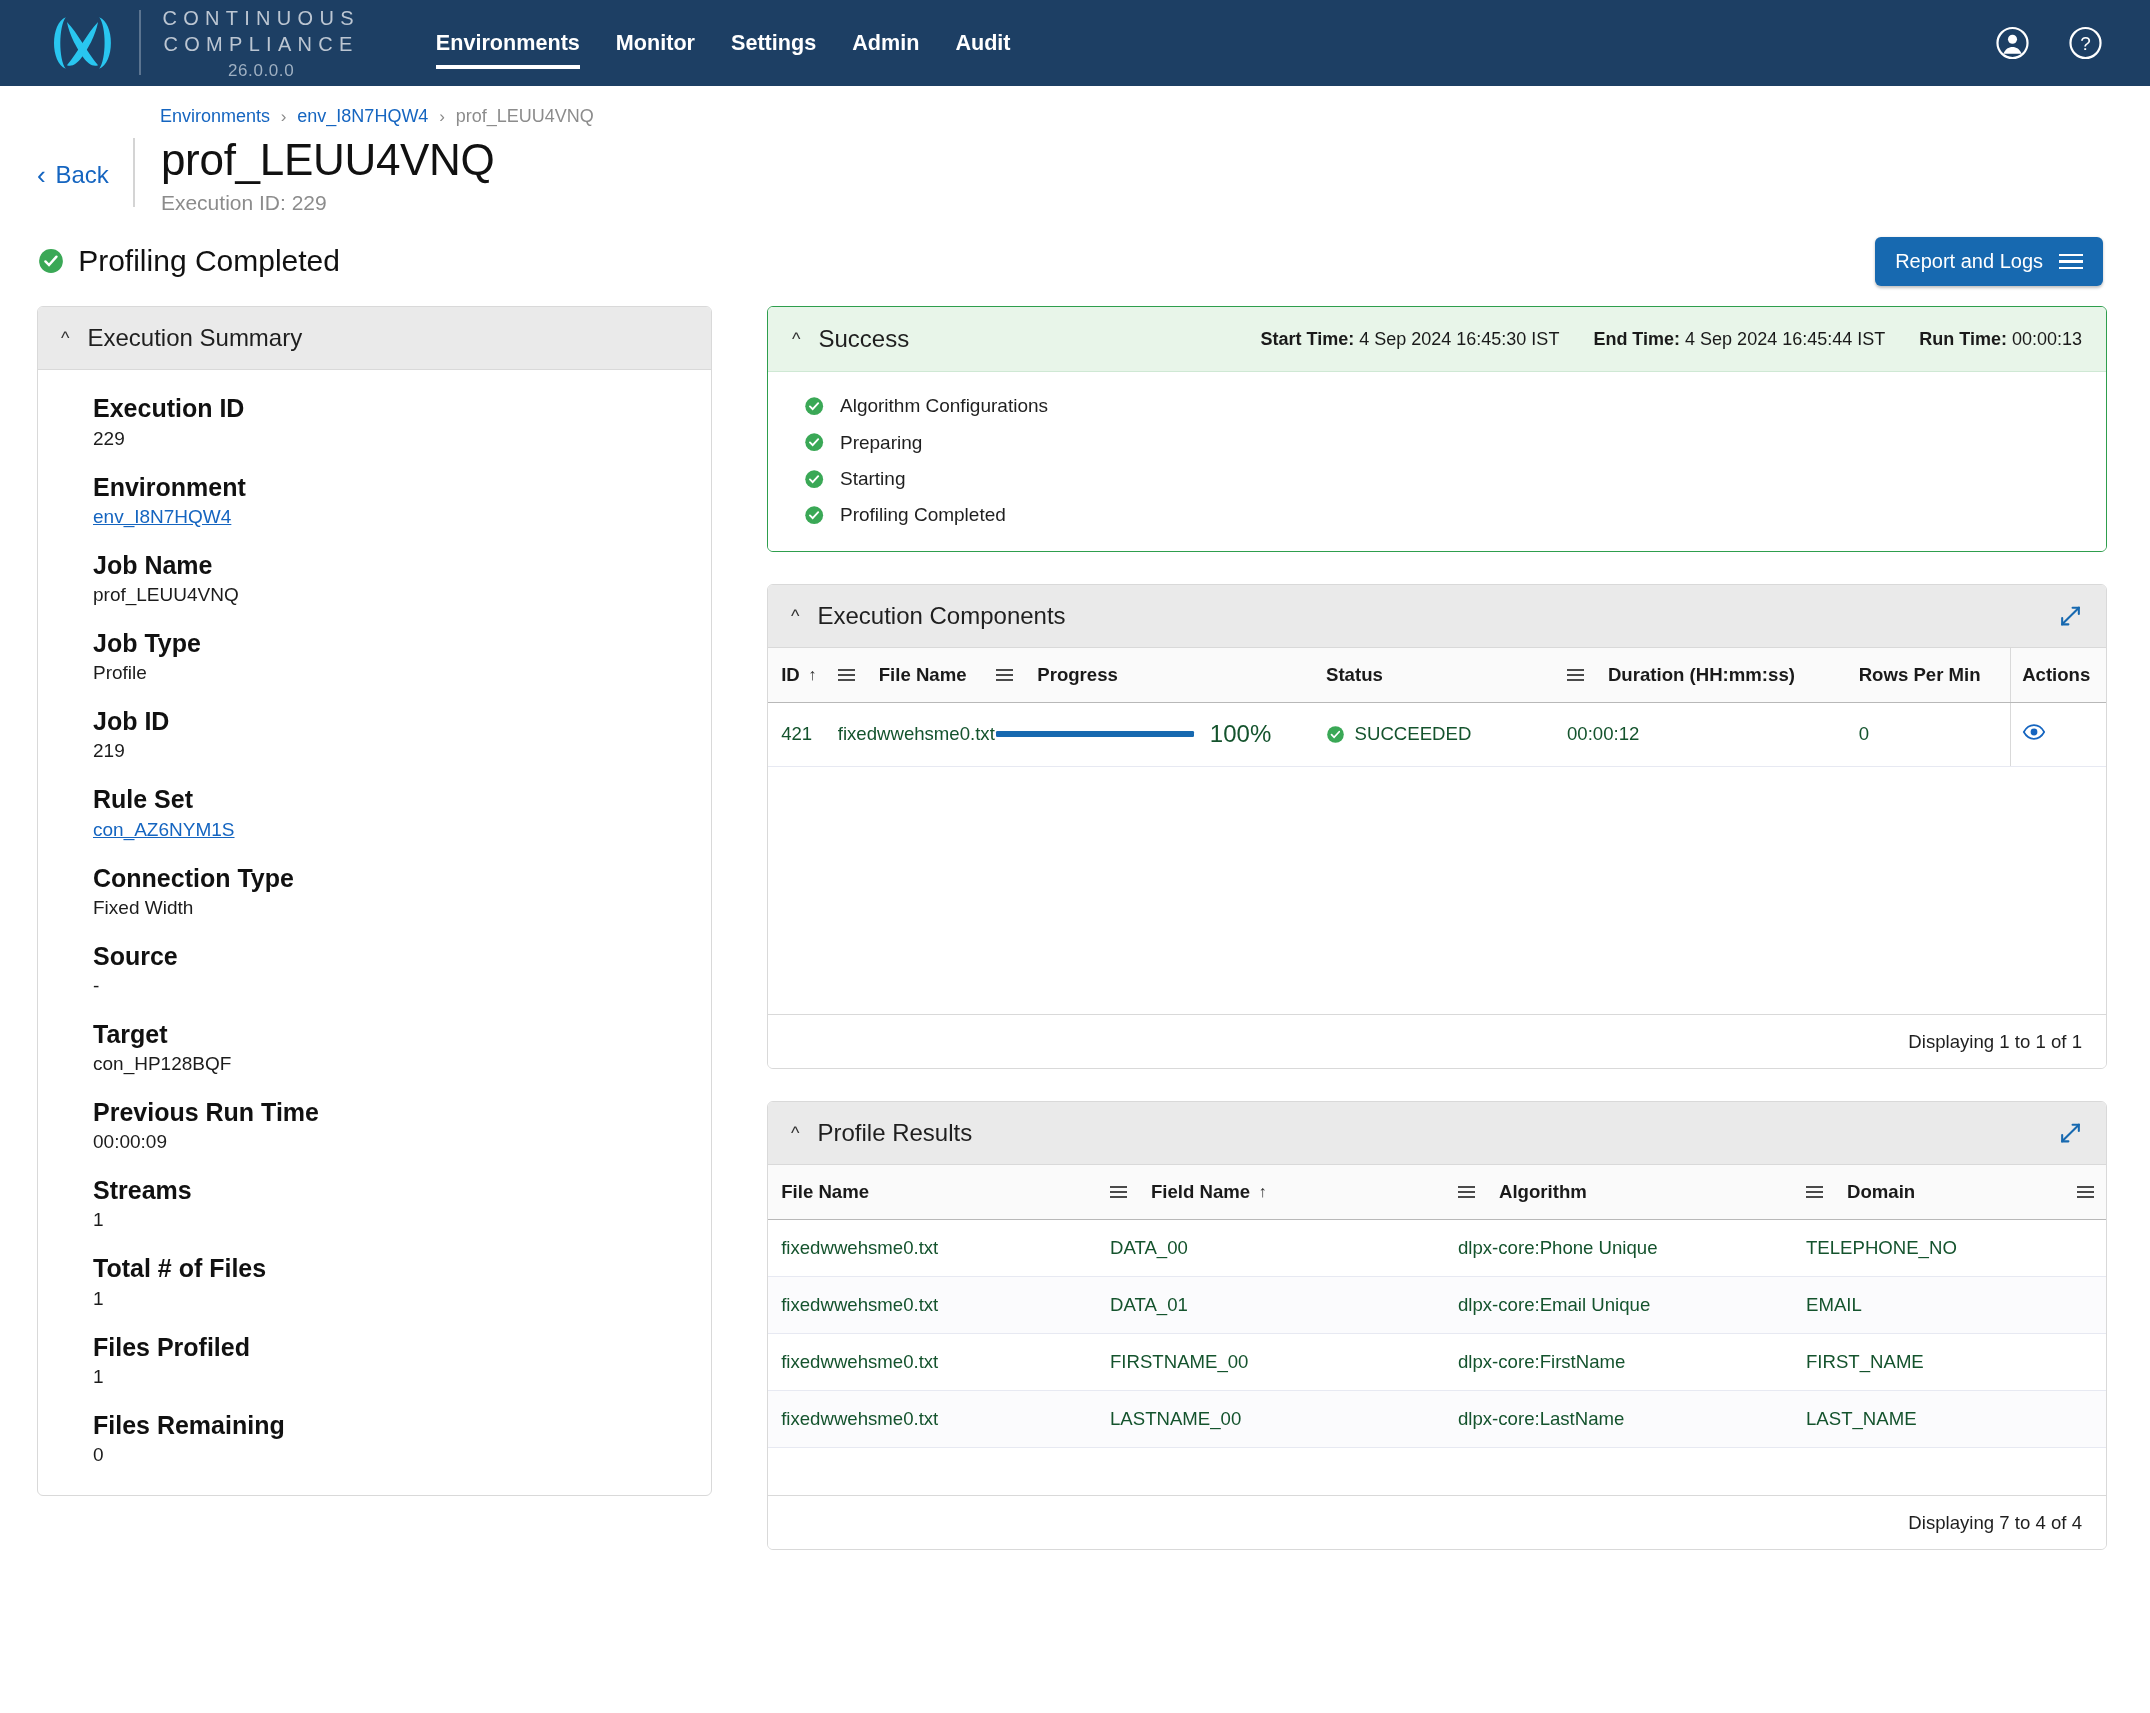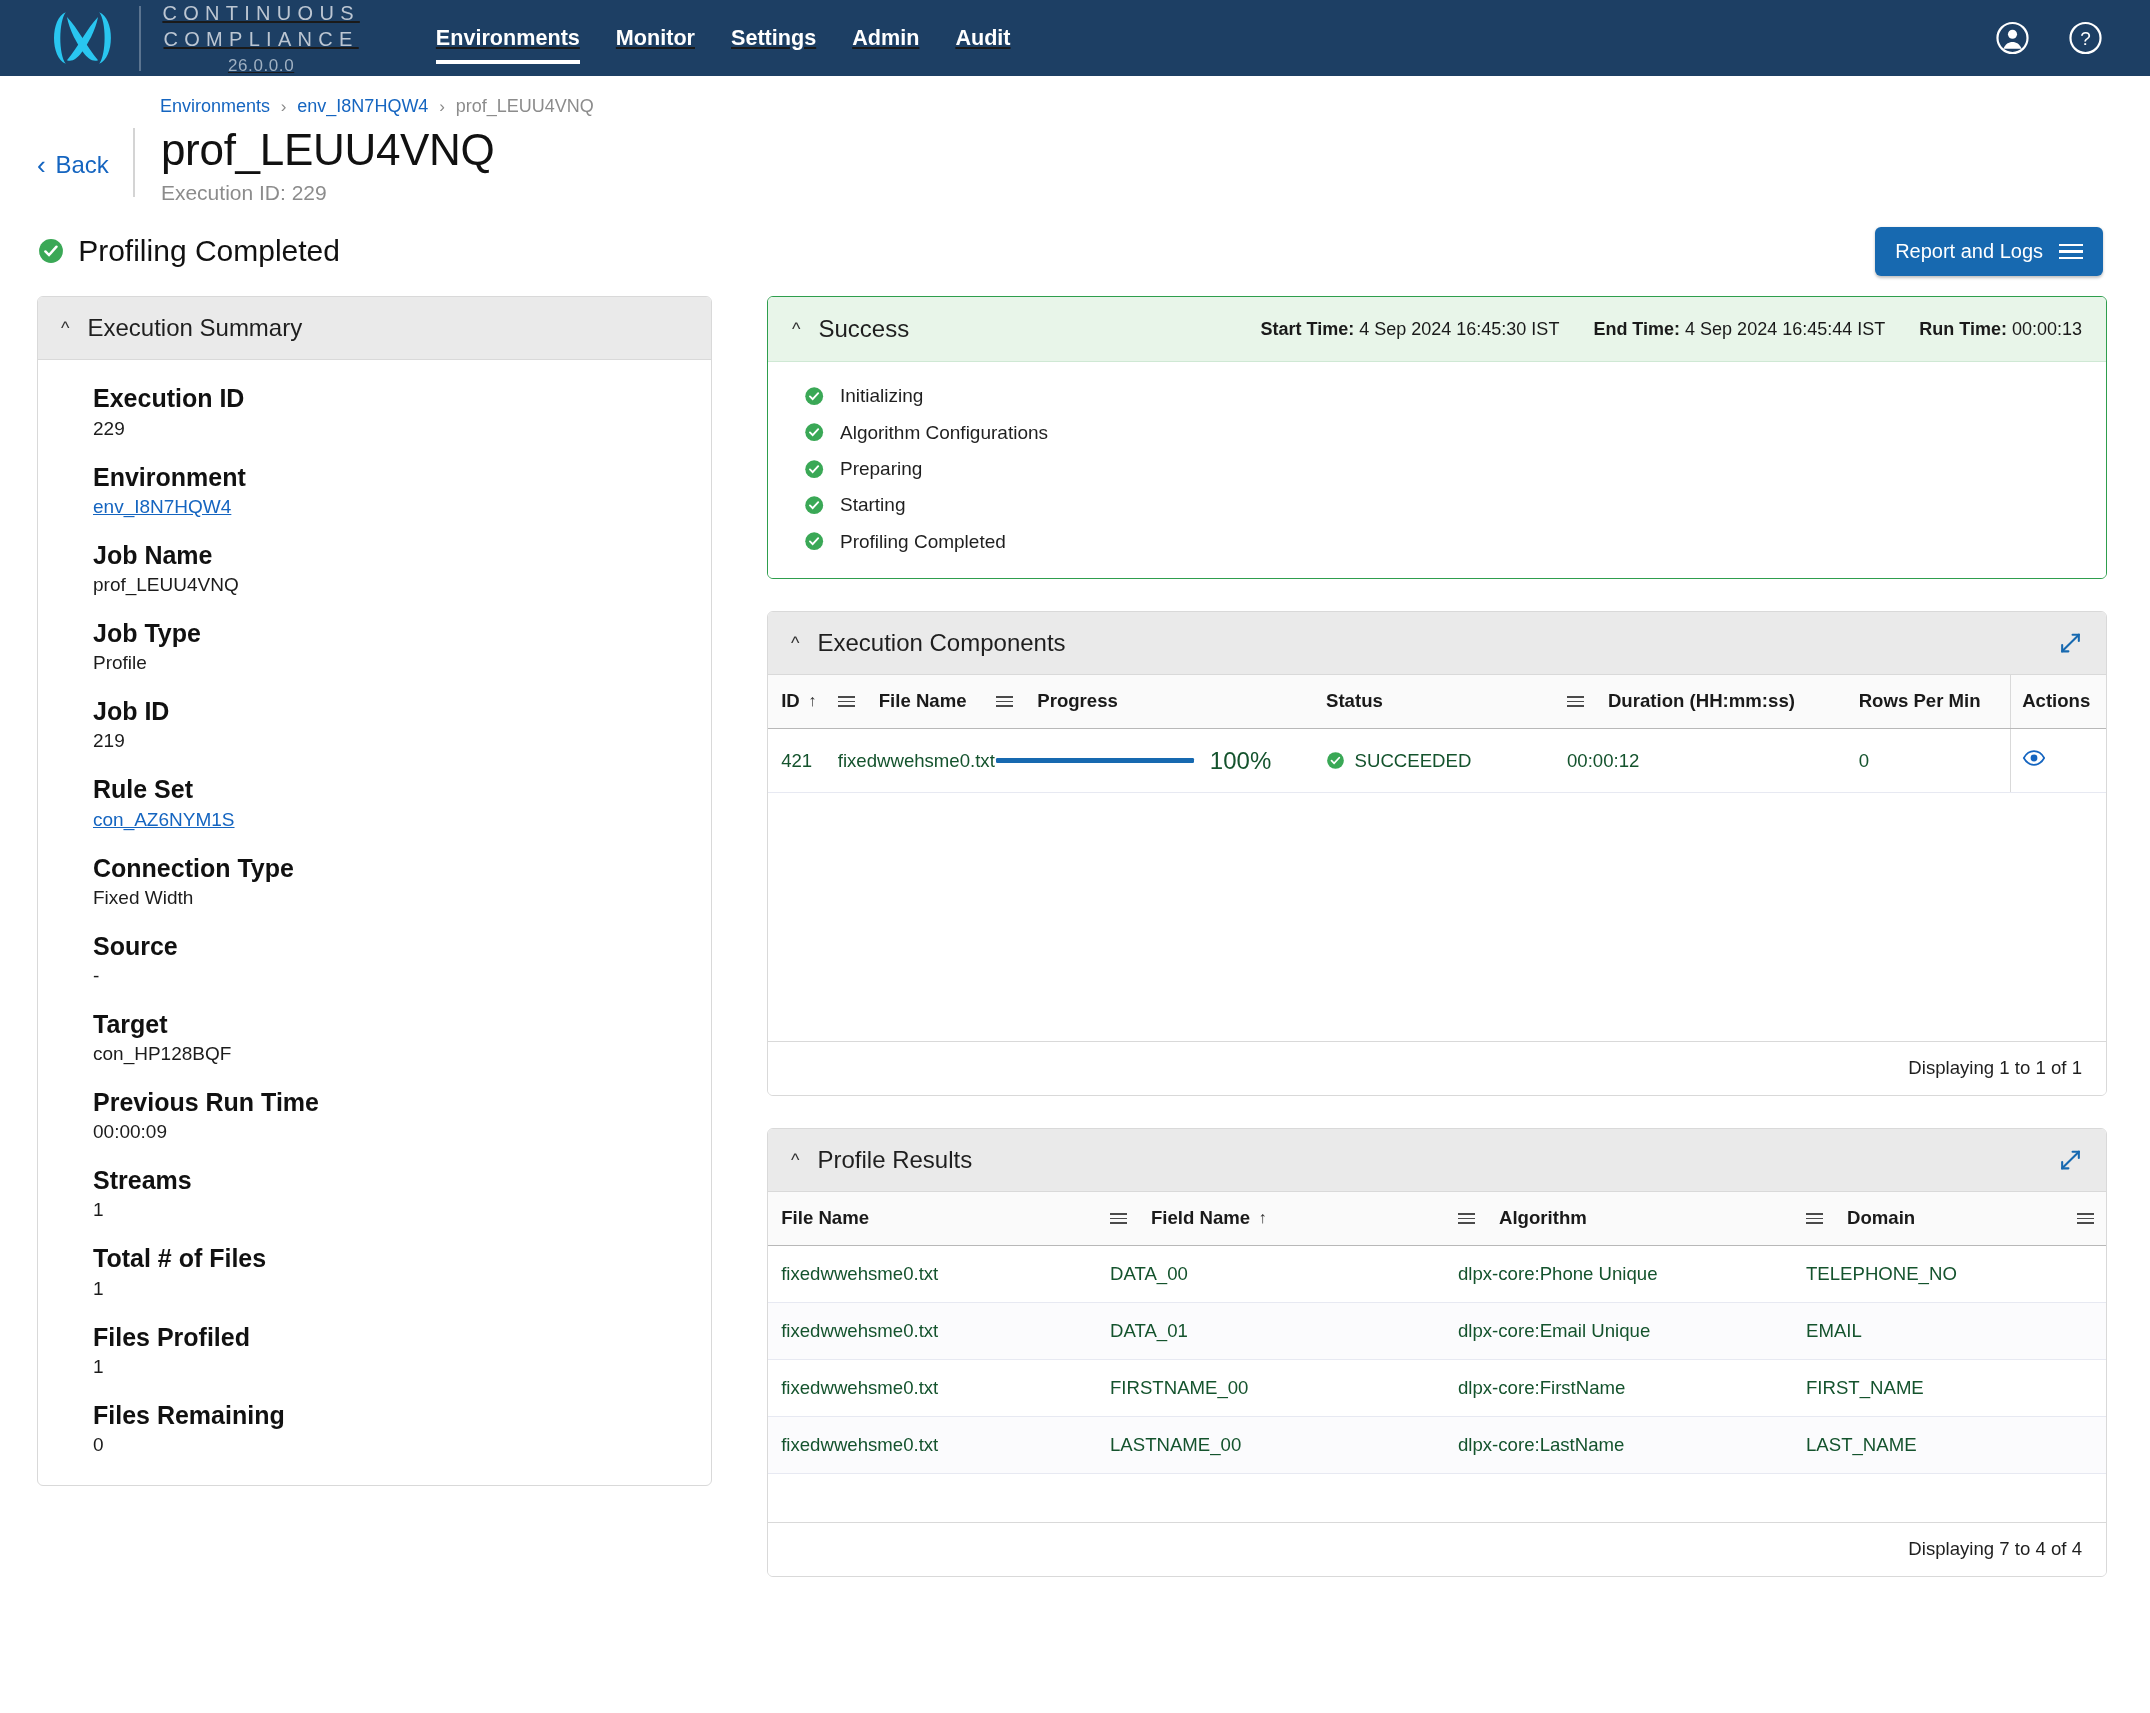--- a/index.html
+++ b/index.html
@@ -7,27 +7,26 @@
     width: 2151px;
     height: 1714px;
     background: #ffffff;
     font-family: "Liberation Sans", sans-serif;
     overflow: hidden;
   }
   body { font-size: 19px; color: #1a1a1a; }
 
   
   .topnav {
-    height: 76px;
+    height: 86px;
     background: #1d3f64;
     display: flex;
     align-items: center;
     padding: 0 42px 0 43px;
     position: relative;
-    text-decoration: underline;
   }
   .brand { display: flex; align-items: center; }
   .logo-mark { width: 79px; height: 66px; flex: none; }
   .brand-divider {
     width: 1.8px; height: 65px; background: #5b7490; margin: 0 21.6px 0 17px;
   }
   .brand-text { display: flex; flex-direction: column; align-items: center; }
   .brand-line {
     color: #bcc6d2; font-size: 20px; letter-spacing: 6.3px;
     line-height: 1.3; font-weight: 400; white-space: nowrap;
@@ -337,27 +336,20 @@
       <div class="success-head">
         <span class="chev-up">^</span>
         <span class="success-title">Success</span>
         <span class="success-times">
           <span><b>Start Time:</b> <span>4 Sep 2024 16:45:30 IST</span></span>
           <span><b>End Time:</b> <span>4 Sep 2024 16:45:44 IST</span></span>
           <span><b>Run Time:</b> <span>00:00:13</span></span>
         </span>
       </div>
       <div class="steps">
-        <div class="step">
-          <svg width="20.4" height="20.4" viewBox="0 0 24 24">
-              <circle cx="12" cy="12" r="10.5" fill="#3aa856"></circle>
-              <path d="M7 12.3 l3.2 3.2 l6.5 -7" fill="none" stroke="#fff" stroke-width="2.2" stroke-linecap="round"></path>
-            </svg>
-          <span>Initializing</span>
-        </div>
         <div class="step">
           <svg width="20.4" height="20.4" viewBox="0 0 24 24">
               <circle cx="12" cy="12" r="10.5" fill="#3aa856"></circle>
               <path d="M7 12.3 l3.2 3.2 l6.5 -7" fill="none" stroke="#fff" stroke-width="2.2" stroke-linecap="round"></path>
             </svg>
           <span>Algorithm Configurations</span>
         </div>
         <div class="step">
           <svg width="20.4" height="20.4" viewBox="0 0 24 24">
               <circle cx="12" cy="12" r="10.5" fill="#3aa856"></circle>

